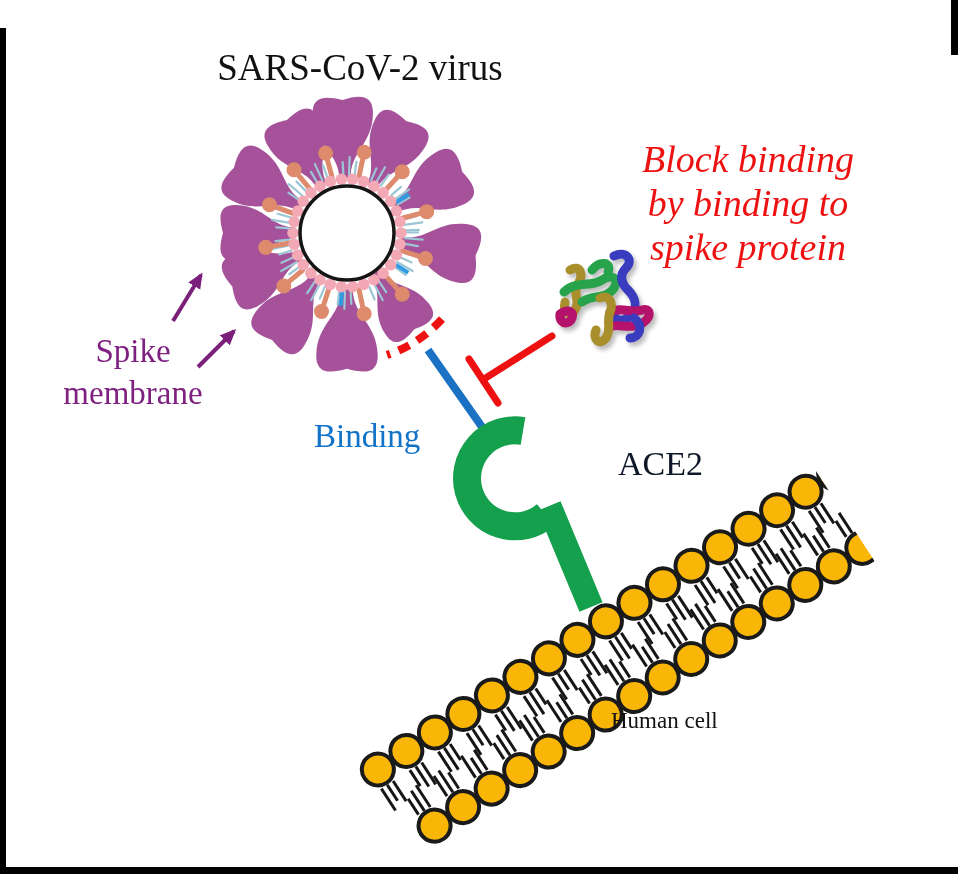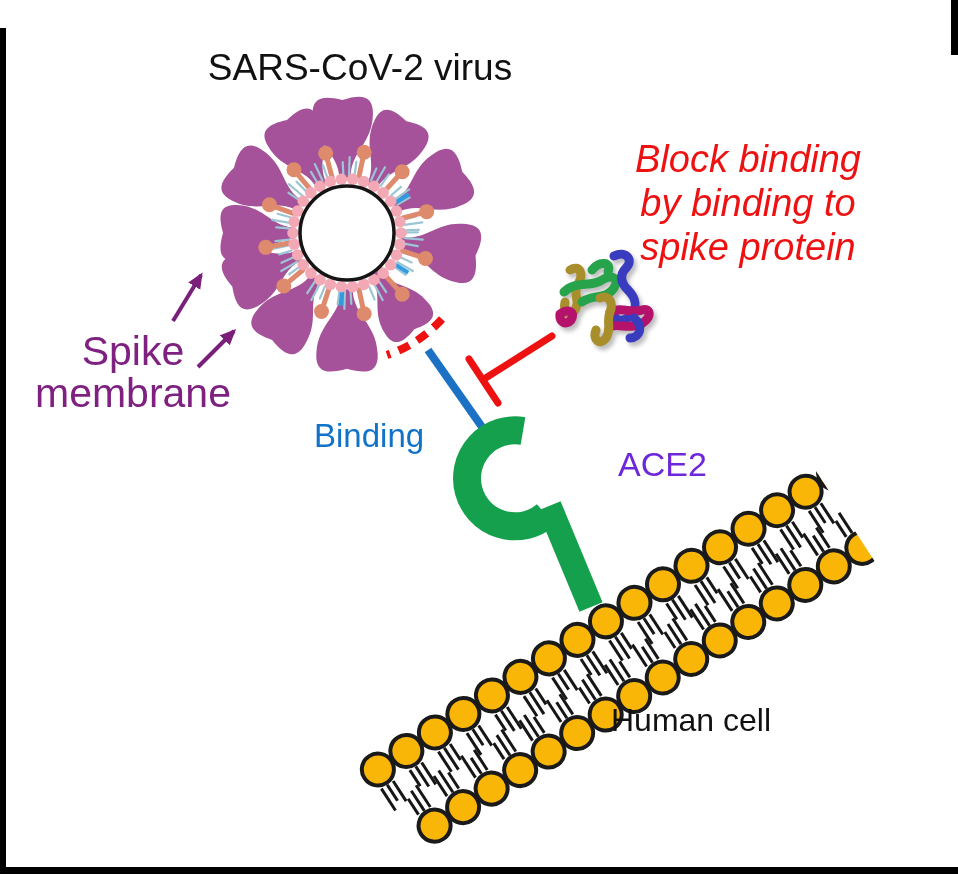--- a/index.html
+++ b/index.html
@@ -1,26 +1,26 @@
 <!DOCTYPE html>
 <html><head>
 <meta charset="utf-8">
 <style>
   html,body{margin:0;padding:0;background:#ffffff;}
   body{font-family:"Liberation Sans","DejaVu Sans",sans-serif;}
   .canvas{position:relative;width:958px;height:874px;background:#fff;overflow:hidden;}
   .frame{position:absolute;background:#000;}
-  .lbl{position:absolute;line-height:1.18;white-space:pre;}
+  .lbl{position:absolute;line-height:1.18;white-space:pre;font-family:Liberation Serif, serif;}
   .center{text-align:center;}
   #title{left:150px;top:46px;width:420px;font-size:37px;font-weight:500;}
-  #spike-label{left:33px;top:330px;width:200px;font-size:41px;line-height:42px;}
+  #spike-label{left:33px;top:330px;width:200px;font-size:33px;line-height:42px;}
   #block-label{left:590px;top:137px;width:316px;font-size:38px;line-height:44px;font-style:italic;font-weight:500;}
   #binding-label{left:314px;top:417px;width:140px;font-size:33px;font-weight:500;}
   #ace2-label{left:618px;top:444px;width:120px;font-size:34px;font-weight:500;}
-  #membrane-label{left:611px;top:697px;width:220px;font-size:32px;line-height:47px;}
+  #membrane-label{left:611px;top:697px;width:220px;font-size:23px;line-height:47px;}
   svg{position:absolute;overflow:visible;}
   #virus{left:147px;top:33px;z-index:2;}
   #overlay{left:0;top:0;z-index:3;}
   #molecule-group{filter:drop-shadow(3px 4px 2px rgba(110,110,110,0.45));}
   #membrane{position:absolute;left:384px;top:755px;width:548px;height:114px;
     transform:rotate(-33deg);transform-origin:0 57px;overflow:hidden;z-index:4;}
   .lipid-head{position:absolute;width:36px;height:36px;border-radius:50%;box-sizing:border-box;}
   .lipid-tail{position:absolute;width:3px;}
   .lbl{z-index:5;}
 </style>
@@ -322,17 +322,17 @@
       <div class="lipid-tail" style="left: 577px; top: 52px; height: 26px; background: rgb(22, 22, 22);"></div>
       <div class="lipid-tail" style="left: 567px; top: 36px; height: 26px; background: rgb(22, 22, 22);"></div>
     </div>
 
   <div class="lbl center" id="spike-label" style="color: rgb(126, 33, 128);"><span>Spike</span><br><span>membrane</span></div>
 
   <div class="lbl" id="binding-label" style="color: rgb(17, 115, 200);">Binding</div>
 
   <div class="lbl center" id="block-label" style="color: rgb(238, 17, 17);"><span>Block binding</span><br><span>by binding to</span><br><span>spike protein</span></div>
 
-  <div class="lbl" id="ace2-label" style="color: #6d28d9;">ACE2</div>
+  <div class="lbl" id="ace2-label" style="color: #0f172a;">ACE2</div>
 
   <div class="lbl" id="membrane-label" style="color: rgb(17, 17, 17);"><span>Human cell</span><br></div>
 
 </div>
 
 </body></html>

